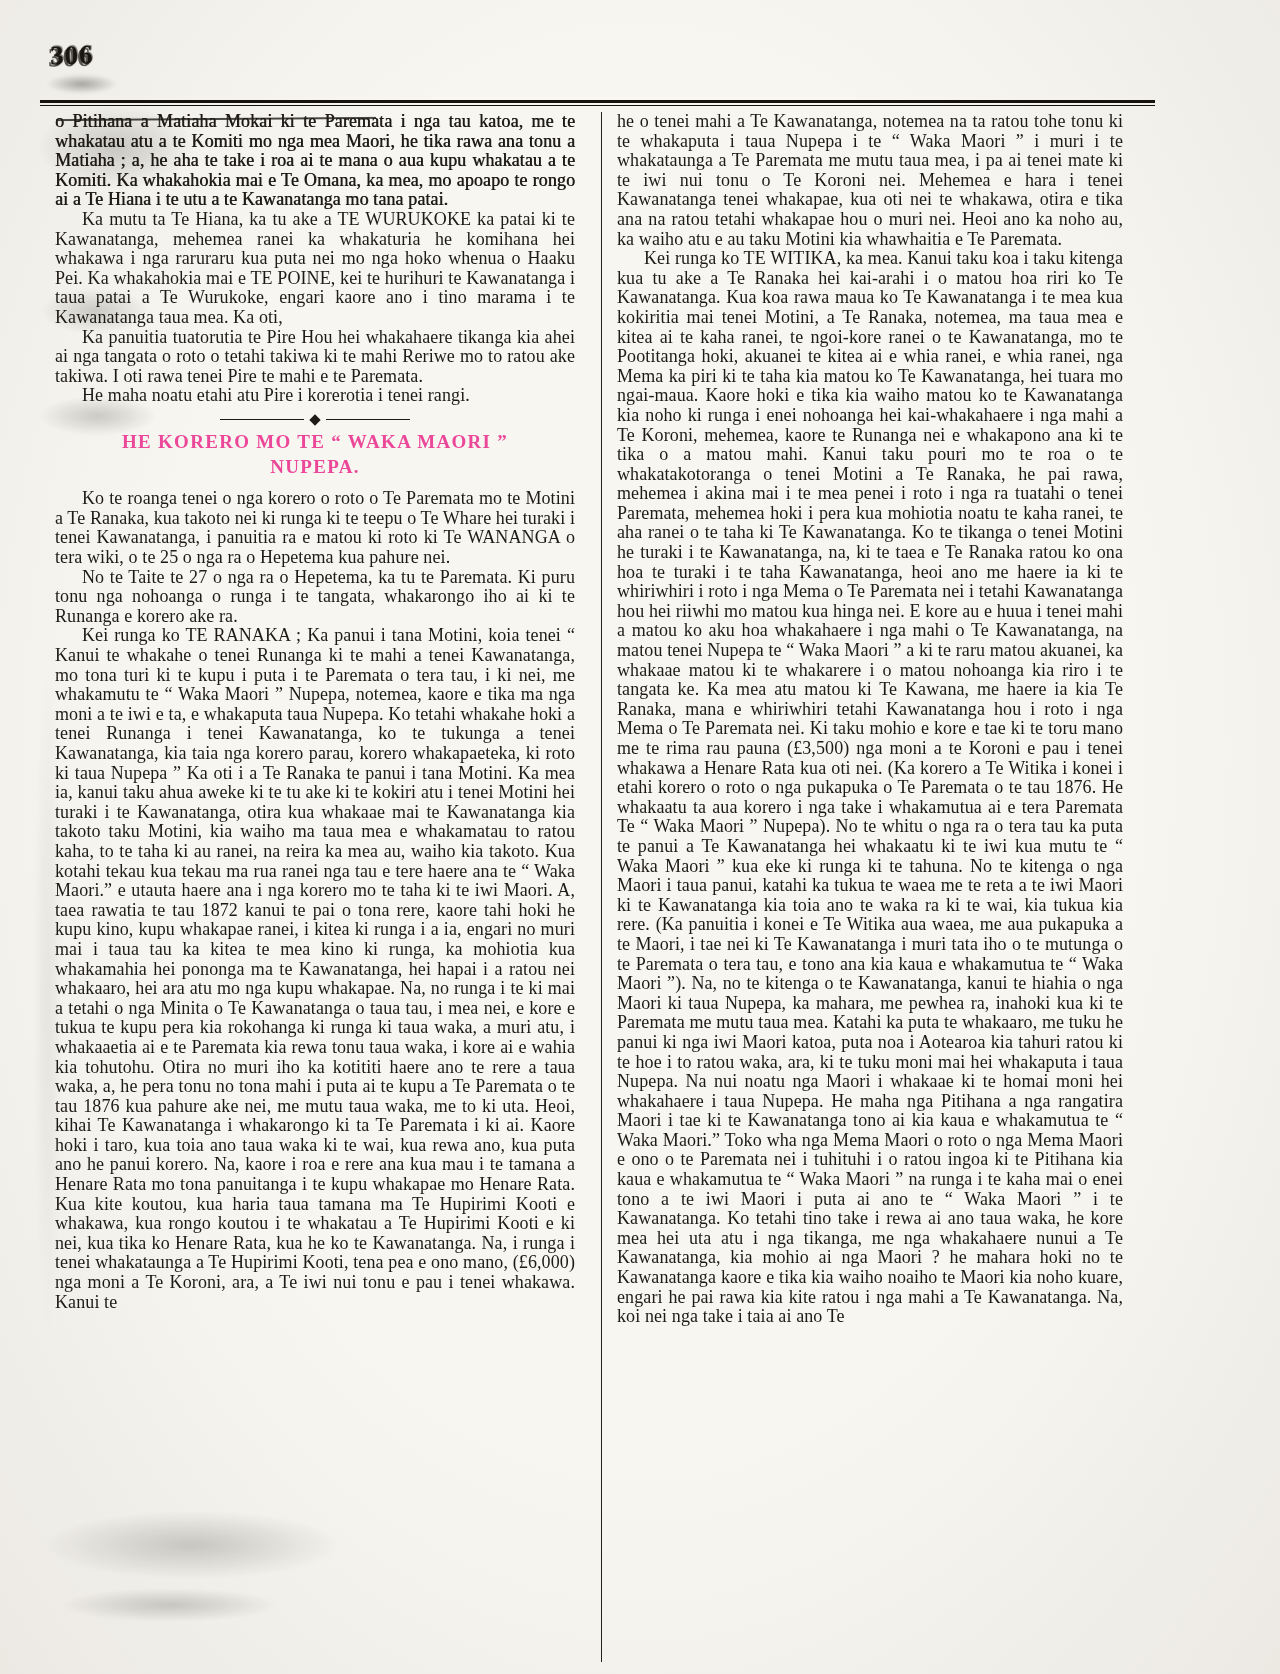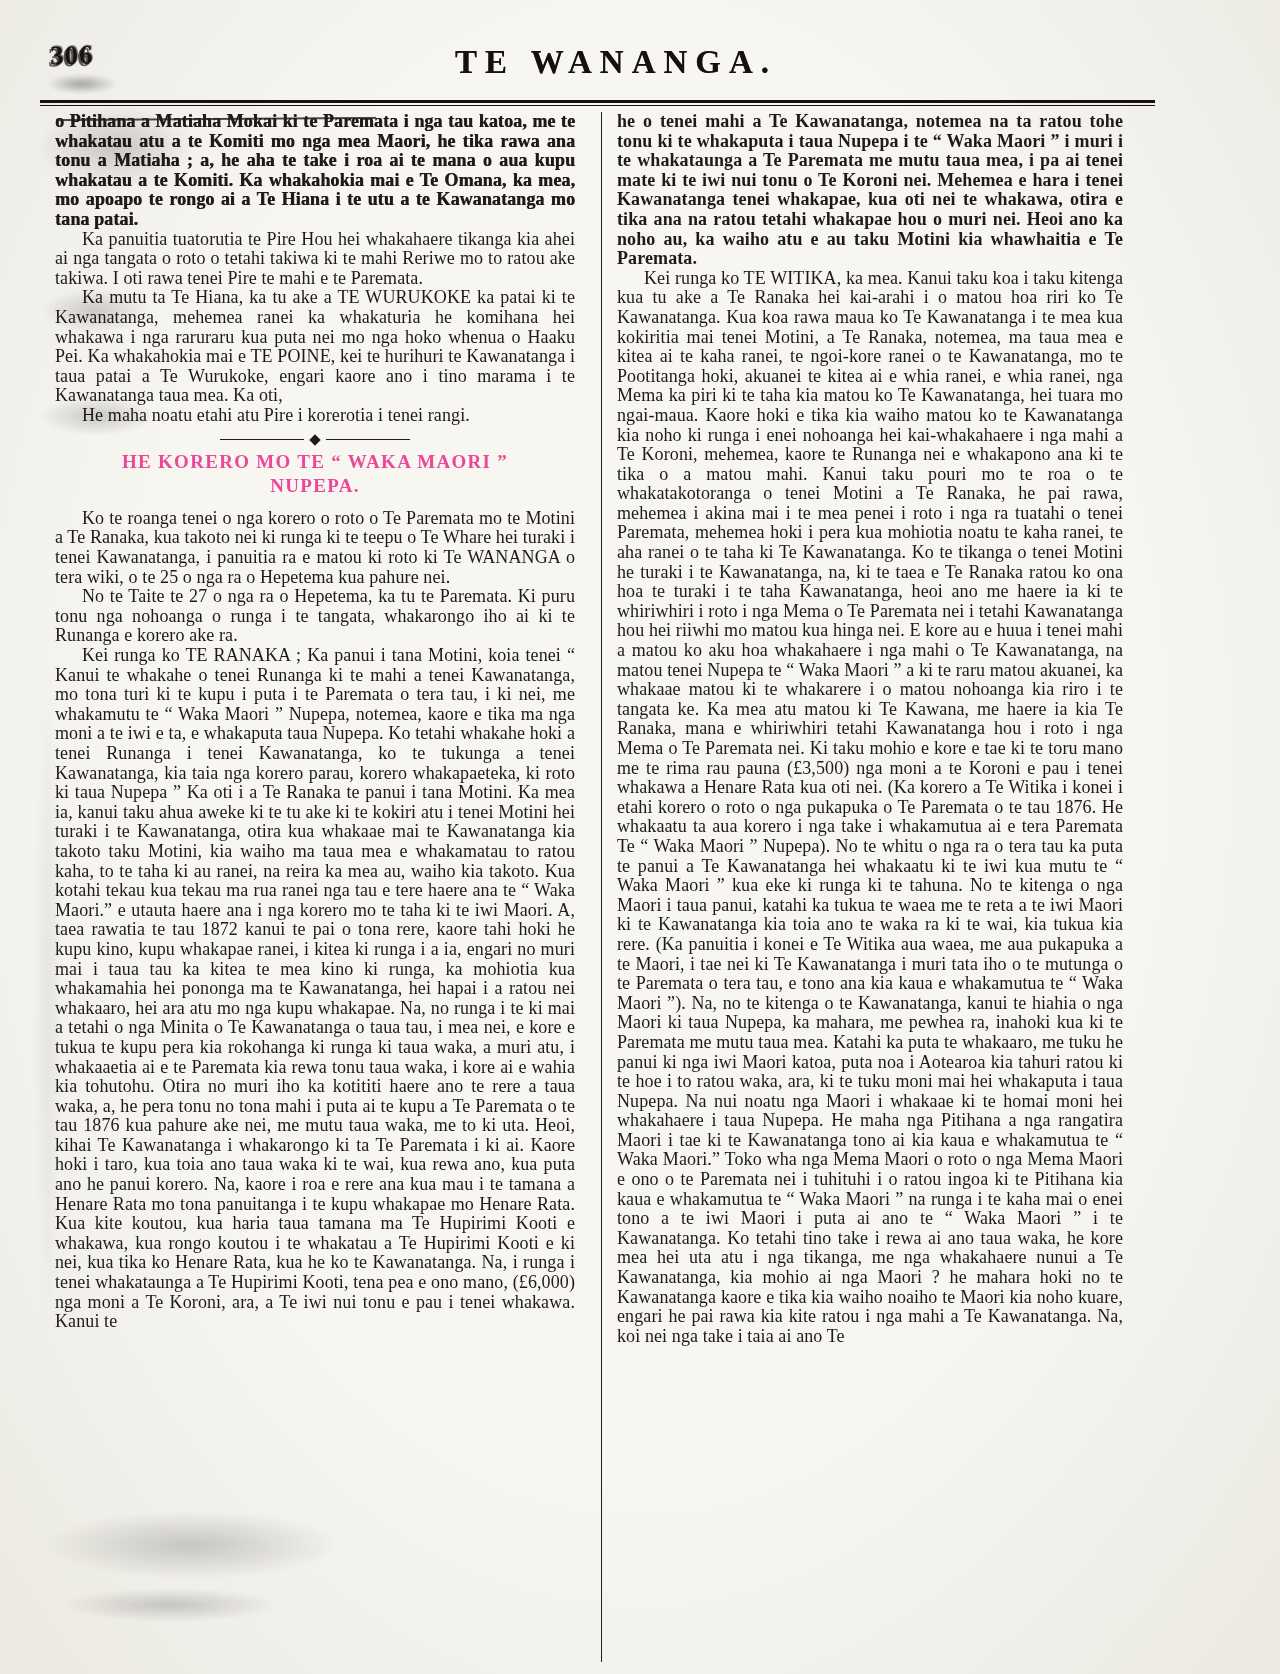--- a/index.html
+++ b/index.html
@@ -41,21 +41,21 @@
     display:flex; overflow:hidden;
   }
   .col {
     font-size:18px; line-height:19.6px; text-align:justify;
     letter-spacing:.1px; hyphens:none; overflow:hidden;
   }
   .col-left  { width:534px; padding-right:14px; }
   .col-right { flex:1; border-left:1.5px solid #24201b; padding-left:15px;margin-left:12px; }
 
   .para { text-indent:1.5em; }
-  .noindent { text-indent:0;font-weight:bold; }
+  .noindent { text-indent:0; }
   .heavy { text-shadow:.5px 0 0 rgba(20,16,12,.85); }
 
   
   .divider {
     display:flex; align-items:center; justify-content:center;
     width:190px; margin:10px auto 6px;
   }
   .dline { flex:1; border-top:1.2px solid #1d1a17; }
   .ddiamond {
     width:8px; height:8px; background:#1d1a17;
@@ -79,30 +79,29 @@
     filter:blur(1.5px);
   }
 </style>
 </head>
 <body>
 
 <div class="page">
 
   <header class="masthead">
     <div class="page-number">306</div>
-    <h1 class="title">TE WANANGA.</h1>
   </header>
   <div class="rule"></div>
 
   <main class="columns">
 
     <section class="col col-left">
       <p class="para noindent heavy">o Pitihana a Matiaha Mokai ki te Paremata i nga tau katoa, me te whakatau atu a te Komiti mo nga mea Maori, he tika rawa ana tonu a Matiaha ; a, he aha te take i roa ai te mana o aua kupu whakatau a te Komiti. Ka whakahokia mai e Te Omana, ka mea, mo apoapo te rongo ai a Te Hiana i te utu a te Kawanatanga mo tana patai.</p>
+      <p class="para">Ka mutu ta Te Hiana, ka tu ake a TE WURUKOKE ka patai ki te Kawanatanga, mehemea ranei ka whakaturia he komihana hei whakawa i nga raruraru kua puta nei mo nga hoko whenua o Haaku Pei. Ka whakahokia mai e TE POINE, kei te hurihuri te Kawanatanga i taua patai a Te Wurukoke, engari kaore ano i tino marama i te Kawanatanga taua mea. Ka oti,</p>
       <p class="para">Ka panuitia tuatorutia te Pire Hou hei whakahaere tikanga kia ahei ai nga tangata o roto o tetahi takiwa ki te mahi Reriwe mo to ratou ake takiwa. I oti rawa tenei Pire te mahi e te Paremata.</p>
-      <p class="para">Ka mutu ta Te Hiana, ka tu ake a TE WURUKOKE ka patai ki te Kawanatanga, mehemea ranei ka whakaturia he komihana hei whakawa i nga raruraru kua puta nei mo nga hoko whenua o Haaku Pei. Ka whakahokia mai e TE POINE, kei te hurihuri te Kawanatanga i taua patai a Te Wurukoke, engari kaore ano i tino marama i te Kawanatanga taua mea. Ka oti,</p>
       <p class="para">He maha noatu etahi atu Pire i korerotia i tenei rangi.</p>
 
       <div class="divider">
         <span class="dline"></span>
         <span class="ddiamond"></span>
         <span class="dline"></span>
       </div>
 
       <h2 class="section-heading">
         <span>HE KORERO MO TE “ WAKA MAORI ”</span>

